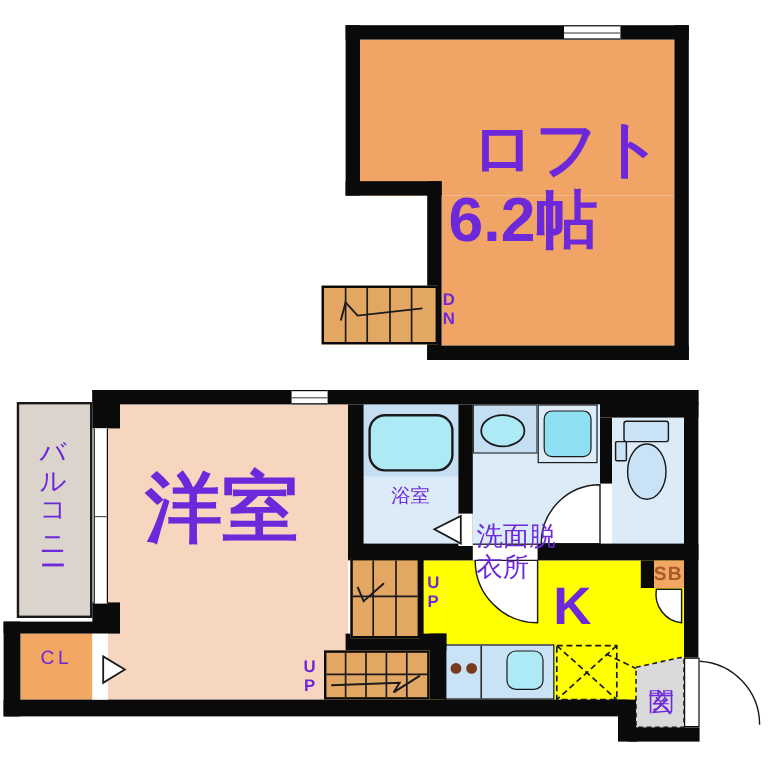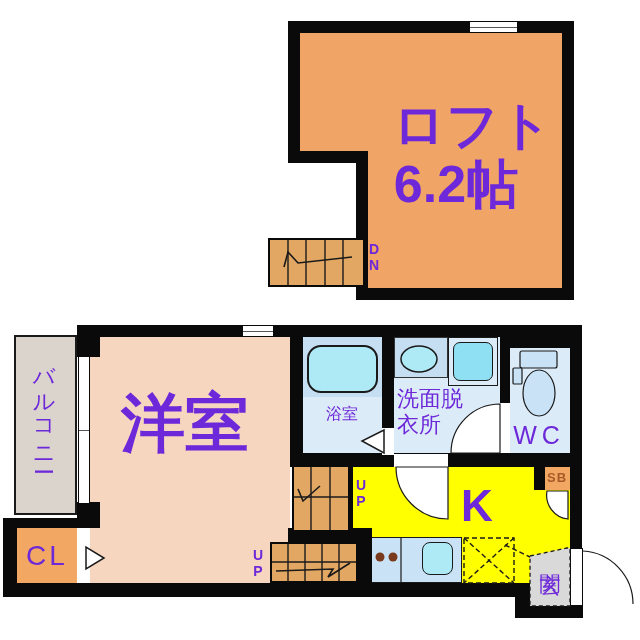--- a/index.html
+++ b/index.html
@@ -10,21 +10,21 @@
   .fill { position:absolute; z-index:1; }
   .wall { position:absolute; background:var(--wall); z-index:2; }
   .gap  { position:absolute; background:#fff; z-index:3; }
   .stairs { position:absolute; border:2px solid var(--wall); background:var(--stairs); z-index:3; }
   svg.overlay { position:absolute; left:0; top:0; z-index:4; }
   .lbl { position:absolute; z-index:6; color:#6d28d9; line-height:1.05; white-space:nowrap; }
   .center { text-align:center; }
   .big { font-weight:bold; }
   .vtext { writing-mode:vertical-rl; text-orientation:upright; letter-spacing:2px; }
   .vsmall { writing-mode:vertical-rl; text-orientation:upright; font-size:14px; font-weight:600; letter-spacing:0; line-height:1; }
-  .wrap2 { white-space:normal; word-break:break-all; line-height:1.2; }
+  .wrap2 { white-space:normal; word-break:break-all; line-height:1.2;margin-top:48px; }
 
   .win-h { position:absolute; background:#fff; z-index:3; border-top:1.5px solid var(--wall); border-bottom:1.5px solid var(--wall); }
   .win-h .mid { position:absolute; left:0; right:0; top:50%; height:1px; background:#555; }
   .win-v { position:absolute; background:#fff; z-index:3; border-left:1px solid var(--wall); border-right:1px solid var(--wall); }
   .win-v .mid { position:absolute; top:50%; left:0; right:0; height:1px; background:#555; }
 
   .balcony { position:absolute; background:var(--balcony); border:2px solid #1a1a1a; z-index:1; }
   .doorleaf { position:absolute; background:#fff; border:1.5px solid var(--wall); z-index:3; }
 </style>
 </head>
@@ -42,21 +42,21 @@
   <div class="wall" style="left:288px;top:151px;width:80px;height:12px;"></div>
   <div class="wall" style="left:356px;top:151px;width:12px;height:149px;"></div>
 
   <div class="win-h" style="left:470px;top:21px;width:47px;height:12px;">
       <div class="mid"></div>
     </div>
 
   <div class="stairs" style="left:268px;top:238px;width:97px;height:49px;"></div>
 
   <div class="lbl big center" style="left:370px;top:98px;width:205px;font-size:52px;">ロフト</div>
-  <div class="lbl big center" style="left:346px;top:157px;width:220px;font-size:52px;">6.2帖</div>
+  <div class="lbl big center" style="left:326px;top:157px;width:220px;font-size:52px;">6.2帖</div>
   <div class="lbl vsmall" style="left:367px;top:241px;">DN</div>
 
   <div class="balcony" style="left:14px;top:335px;width:63px;height:180px;"></div>
   <div class="fill" style="left:90px;top:337px;width:200px;height:246px;background:var(--room);"></div>
   <div class="fill" style="left:290px;top:540px;width:70px;height:43px;background:var(--room);"></div>
   <div class="fill" style="left:17px;top:528px;width:60px;height:55px;background:var(--closet);"></div>
   <div class="fill" style="left:303px;top:337px;width:79px;height:118px;background:var(--blue-room);"></div>
   <div class="fill" style="left:303px;top:337px;width:79px;height:60px;background:var(--blue-dark);"></div>
   <div class="fill" style="left:394px;top:337px;width:106px;height:118px;background:var(--blue-room);"></div>
   <div class="fill" style="left:394px;top:337px;width:54px;height:41px;background:var(--blue-dark);border:1px solid #333;"></div>
@@ -156,23 +156,22 @@
       <line x1="464" y1="538" x2="514" y2="583"></line>
       <line x1="514" y1="538" x2="464" y2="583"></line>
       <line x1="505" y1="545" x2="530" y2="557"></line>
     </g>
 
     <polygon points="530,556 567,548 570,548 570,606 530,606" fill="var(--entrance)" stroke="#1a1a1a" stroke-width="1.3" stroke-dasharray="4 3"></polygon>
   </svg>
 
   <div class="lbl vtext" style="left:33px;top:352px;height:156px;font-size:22px;">バルコニー</div>
   <div class="lbl big center" style="left:85px;top:390px;width:200px;font-size:64px;">洋室</div>
-  <div class="lbl center" style="left:20px;top:541px;width:54px;font-size:28px;font-weight:500;letter-spacing:3px;">CL</div>
+  <div class="lbl center" style="left:20px;top:541px;width:54px;font-size:16px;font-weight:500;letter-spacing:3px;">CL</div>
   <div class="lbl center" style="left:300px;top:406px;width:84px;font-size:16px;">浴室</div>
   <div class="lbl wrap2" style="left:397px;top:386px;width:72px;font-size:22px;">洗面脱衣所</div>
-  <div class="lbl center" style="left:506px;top:422px;width:66px;font-size:25px;font-weight:500;letter-spacing:5px;">WC</div>
   <div class="lbl vsmall" style="left:251px;top:547px;">UP</div>
   <div class="lbl vsmall" style="left:354px;top:477px;">UP</div>
   <div class="lbl big center" style="left:445px;top:483px;width:64px;font-size:44px;">K</div>
-  <div class="lbl center" style="left:543px;top:471px;width:28px;font-size:13px;font-weight:600;letter-spacing:1px;color:var(--sb-text);">SB</div>
+  <div class="lbl center" style="left:543px;top:471px;width:28px;font-size:16px;font-weight:600;letter-spacing:1px;color:var(--sb-text);">SB</div>
   <div class="lbl vtext" style="left:539px;top:557px;height:48px;font-size:21px;letter-spacing:1px;">玄関</div>
 
 </div>
 
 </body></html>

